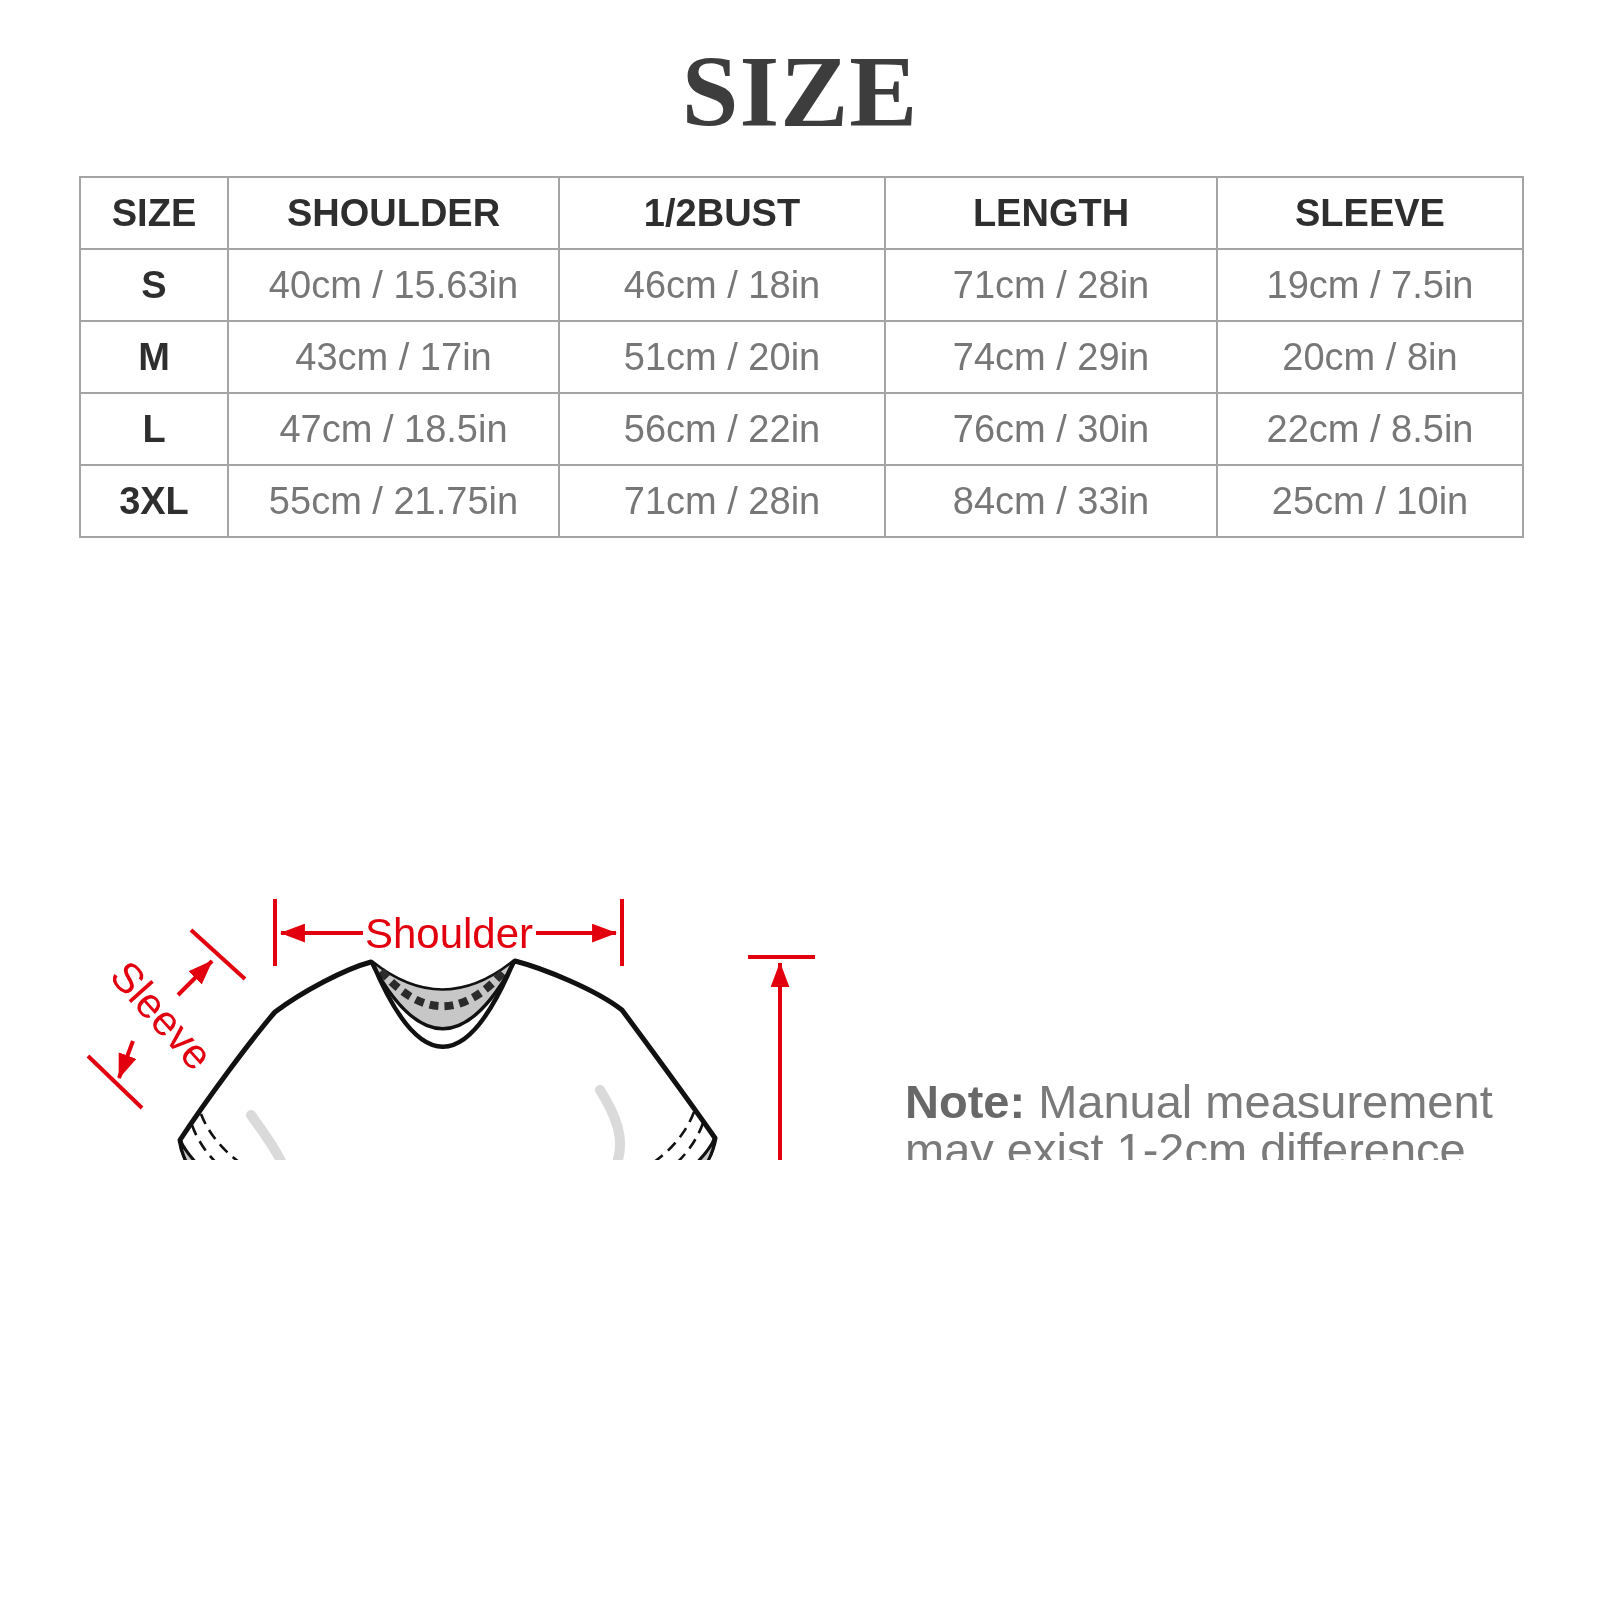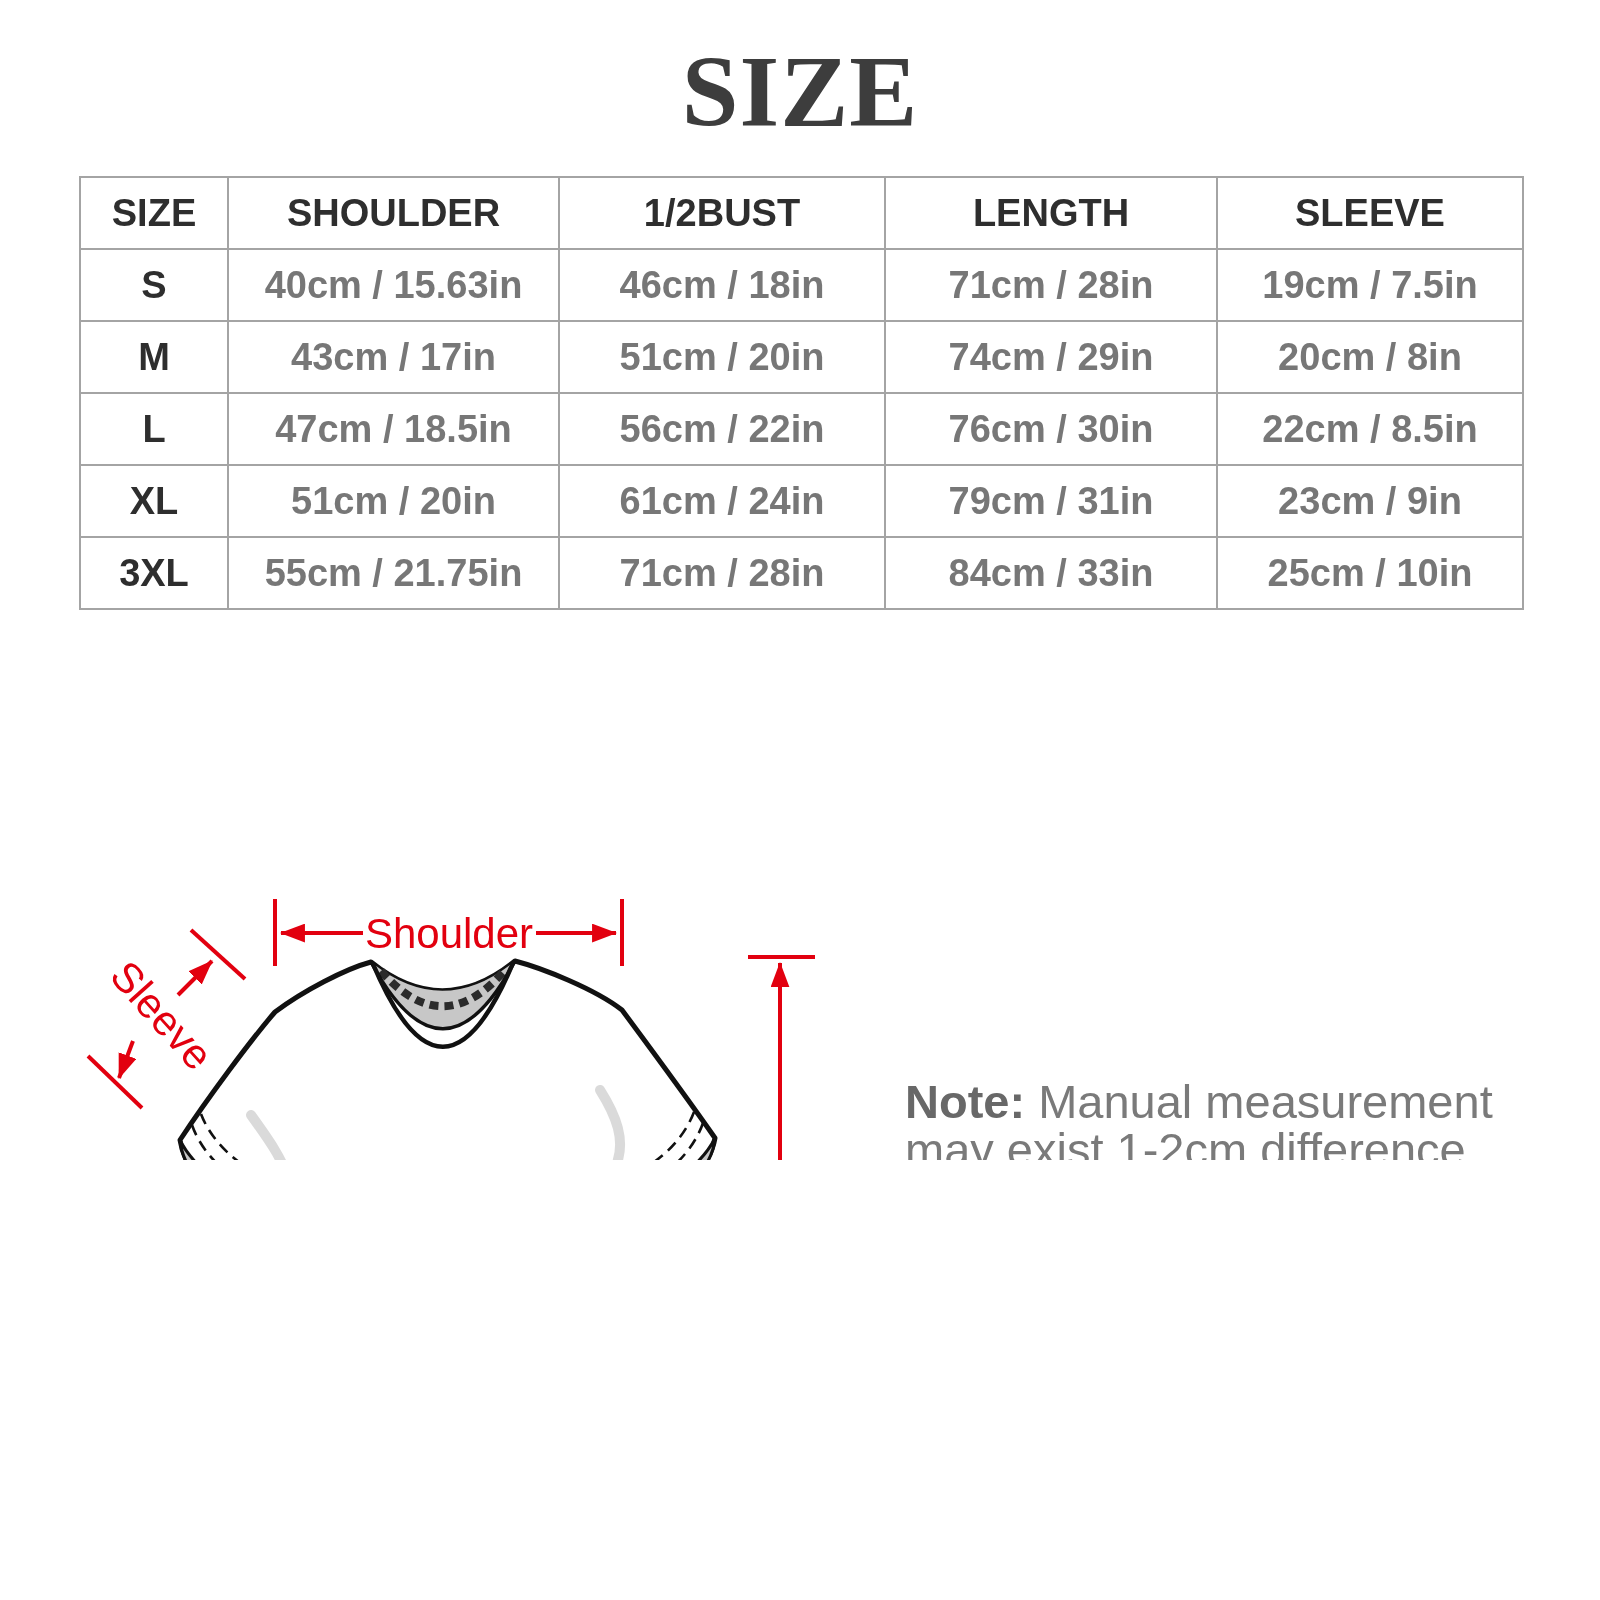--- a/index.html
+++ b/index.html
@@ -6,21 +6,21 @@
   .canvas{position:relative;width:1600px;height:1160px;background:#ffffff;overflow:hidden;
           font-family:"Liberation Sans",sans-serif;}
   .page-title{position:absolute;top:41px;left:0;width:100%;text-align:center;
               font-family:"Liberation Serif",serif;font-weight:700;font-size:102px;line-height:1;
               letter-spacing:1px;color:#3d3d3d;}
   .size-table{position:absolute;left:79px;top:176px;border-collapse:collapse;table-layout:fixed;
               width:1443px;}
   .size-table th,.size-table td{border:2px solid #a4a4a4;text-align:center;vertical-align:middle;
               padding:0;height:70px;overflow:hidden;white-space:nowrap;}
   .size-table th{font-size:38px;font-weight:700;color:#2e2e2e;}
-  .size-table td{font-size:38px;font-weight:700;color:#777777;}
+  .size-table td{font-size:38px;font-weight:400;color:#777777;}
   .size-table td.size-col{font-weight:700;color:#2e2e2e;}
   .diagram-svg{position:absolute;left:55px;top:855px;width:810px;height:710px;}
   .note{position:absolute;left:905px;top:1078px;width:622px;font-size:47px;line-height:48px;
         color:#7a7a7a;}
   .note-prefix{font-weight:700;color:#686868;}
   .dim-label{font-size:42px;fill:#e2000f;}
 </style>
 </head>
 <body>
 
@@ -59,27 +59,20 @@
         <td>51cm / 20in</td>
         <td>74cm / 29in</td>
         <td>20cm / 8in</td>
       </tr>
       <tr>
         <td class="size-col">L</td>
         <td>47cm / 18.5in</td>
         <td>56cm / 22in</td>
         <td>76cm / 30in</td>
         <td>22cm / 8.5in</td>
-      </tr>
-      <tr>
-        <td class="size-col">XL</td>
-        <td>51cm / 20in</td>
-        <td>61cm / 24in</td>
-        <td>79cm / 31in</td>
-        <td>23cm / 9in</td>
       </tr>
       <tr>
         <td class="size-col">3XL</td>
         <td>55cm / 21.75in</td>
         <td>71cm / 28in</td>
         <td>84cm / 33in</td>
         <td>25cm / 10in</td>
       </tr>
     </tbody>
   </table>

